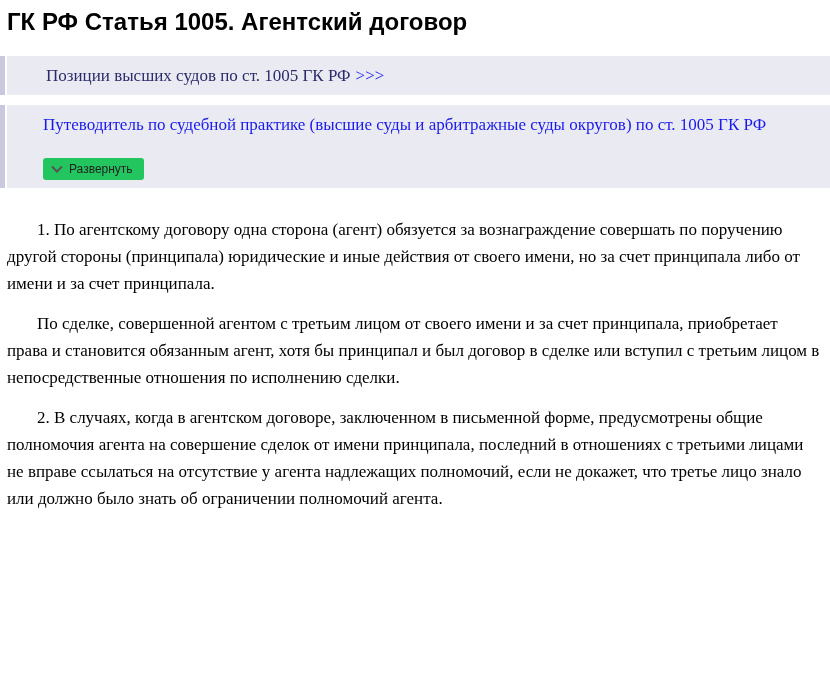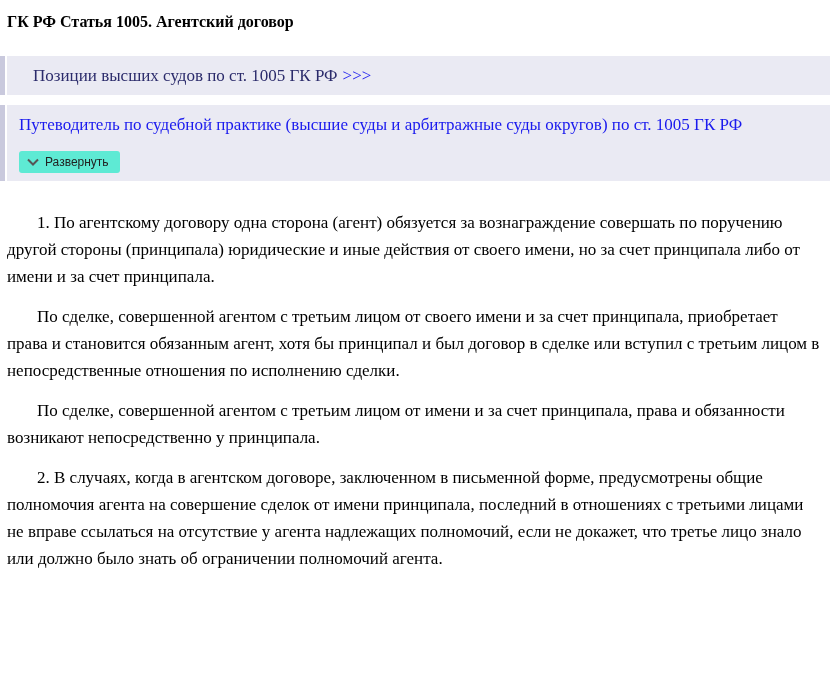--- a/index.html
+++ b/index.html
@@ -8,23 +8,23 @@
     background: #ffffff;
   }
   body {
     width: 830px;
     height: 699px;
     overflow: hidden;
     font-family: "Liberation Serif", serif;
     color: #000000;
   }
   .page-title {
-    font-family: Liberation Serif, serif;
+    font-family: Liberation Sans, sans-serif;
     font-weight: bold;
-    font-size: 16px;
+    font-size: 24px;
     line-height: 23px;
     margin: 10px 8px 0 7px;
     color: #000000;
   }
   
   .notice {
     position: relative;
     margin-left: 7px;
     background: #eaeaf3;
   }
@@ -32,49 +32,49 @@
     content: "";
     position: absolute;
     left: -7px;
     top: 0;
     width: 5px;
     height: 100%;
     background: #c9c9dd;
   }
   .notice-positions {
     margin-top: 23px;
-    padding: 10px 10px 9px 26px;
+    padding: 10px 10px 9px 39px;
     font-size: 17px;
     color: #2b2b6b;
   }
   .arrows-link {
     color: #2222ee;
     text-decoration: none;
     margin-left: 5px;
   }
   .notice-guide {
     margin-top: 10px;
-    padding: 7px 34px 8px 12px;
+    padding: 7px 34px 8px 36px;
   }
   .guide-link {
     display: block;
     color: #1a1aee;
     font-size: 17px;
     line-height: 26px;
     text-decoration: none;
   }
   .expand-btn {
     display: inline-flex;
     align-items: center;
     gap: 6px;
-    background: #5eead4;
+    background: #22c55e;
     border: none;
     border-radius: 3px;
     padding: 4px 11px 4px 8px;
-    margin-top: 13px;
+    margin-top: 20px;
     font-family: "Liberation Sans", sans-serif;
     font-size: 12px;
     color: #222222;
     cursor: pointer;
   }
   .chevron {
     display: inline-flex;
     align-items: center;
   }
   .article {
@@ -110,15 +110,14 @@
         <polyline points="1,1.5 6,6.5 11,1.5" fill="none" stroke="#555555" stroke-width="2"></polyline>
       </svg>
     </span>
     <span>Развернуть</span>
   </button>
 </div>
 
 <div class="article">
   <p>1. По агентскому договору одна сторона (агент) обязуется за вознаграждение совершать по поручению другой стороны (принципала) юридические и иные действия от своего имени, но за счет принципала либо от имени и за счет принципала.</p>
   <p>По сделке, совершенной агентом с третьим лицом от своего имени и за счет принципала, приобретает права и становится обязанным агент, хотя бы принципал и был договор в сделке или вступил с третьим лицом в непосредственные отношения по исполнению сделки.</p>
-  <p>По сделке, совершенной агентом с третьим лицом от имени и за счет принципала, права и обязанности возникают непосредственно у принципала.</p>
   <p>2. В случаях, когда в агентском договоре, заключенном в письменной форме, предусмотрены общие полномочия агента на совершение сделок от имени принципала, последний в отношениях с третьими лицами не вправе ссылаться на отсутствие у агента надлежащих полномочий, если не докажет, что третье лицо знало или должно было знать об ограничении полномочий агента.</p>
 </div>
 
 </body></html>

